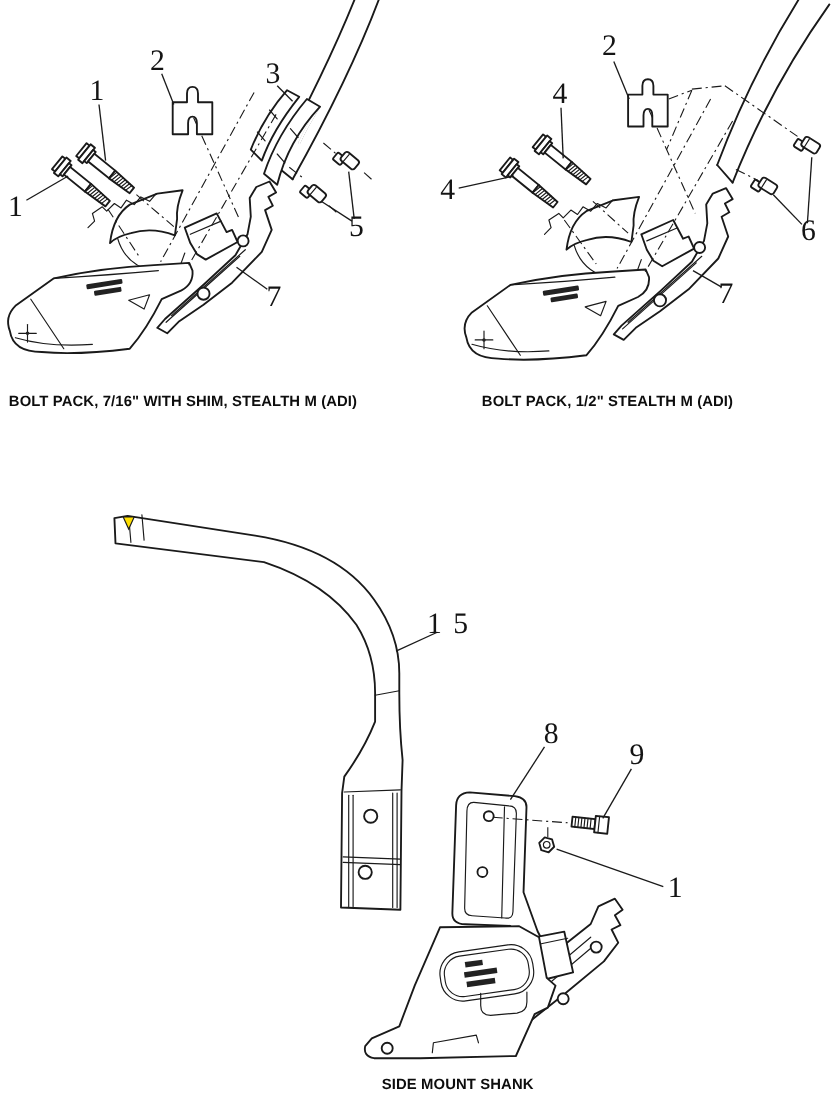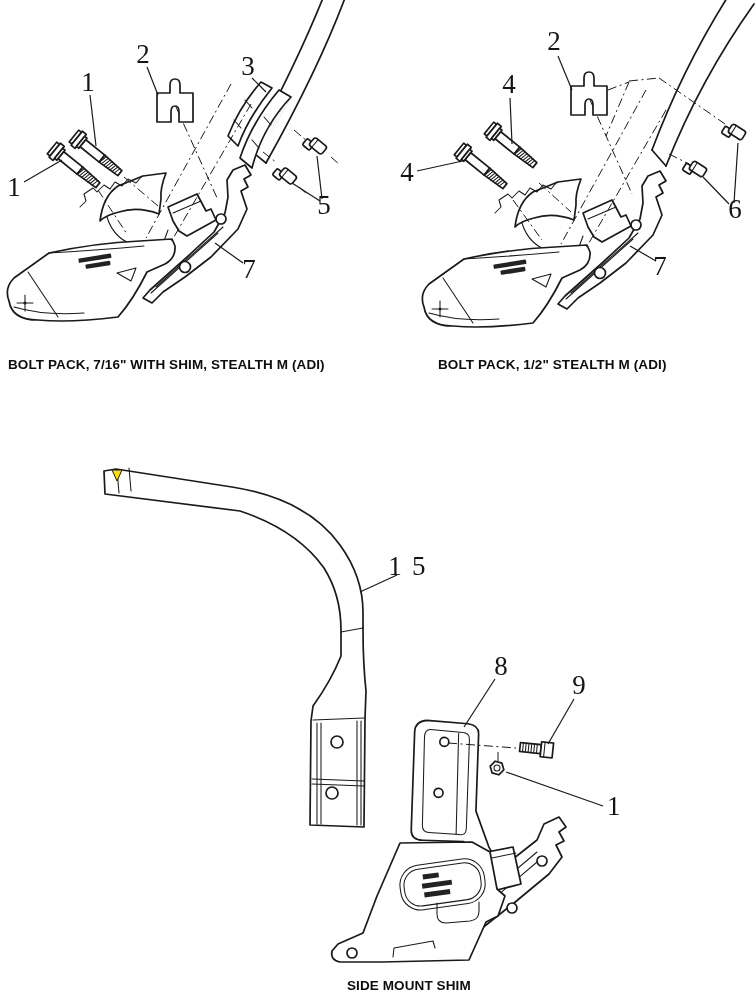--- a/index.html
+++ b/index.html
@@ -264,15 +264,15 @@
       <div class="callout" style="left: 735px; top: 211px;">6</div>
       <div class="callout" style="left: 660px; top: 268px;">7</div>
       <div class="callout wide" style="left: 412px; top: 568px;">15</div>
       <div class="callout" style="left: 501px; top: 668px;">8</div>
       <div class="callout" style="left: 579px; top: 687px;">9</div>
       <div class="callout wide" style="left: 619px; top: 808px;">1</div>
     </div>
 
 <div class="caption" style="left:8px;top:357px">BOLT PACK, 7/16" WITH SHIM, STEALTH M (ADI)</div>
 <div class="caption" style="left:438px;top:357px">BOLT PACK, 1/2" STEALTH M (ADI)</div>
-<div class="caption" style="left:347px;top:978px">SIDE MOUNT SHIM</div>
+<div class="caption" style="left:347px;top:978px">SIDE MOUNT SHANK</div>
 
 </div>
 
 </body></html>

